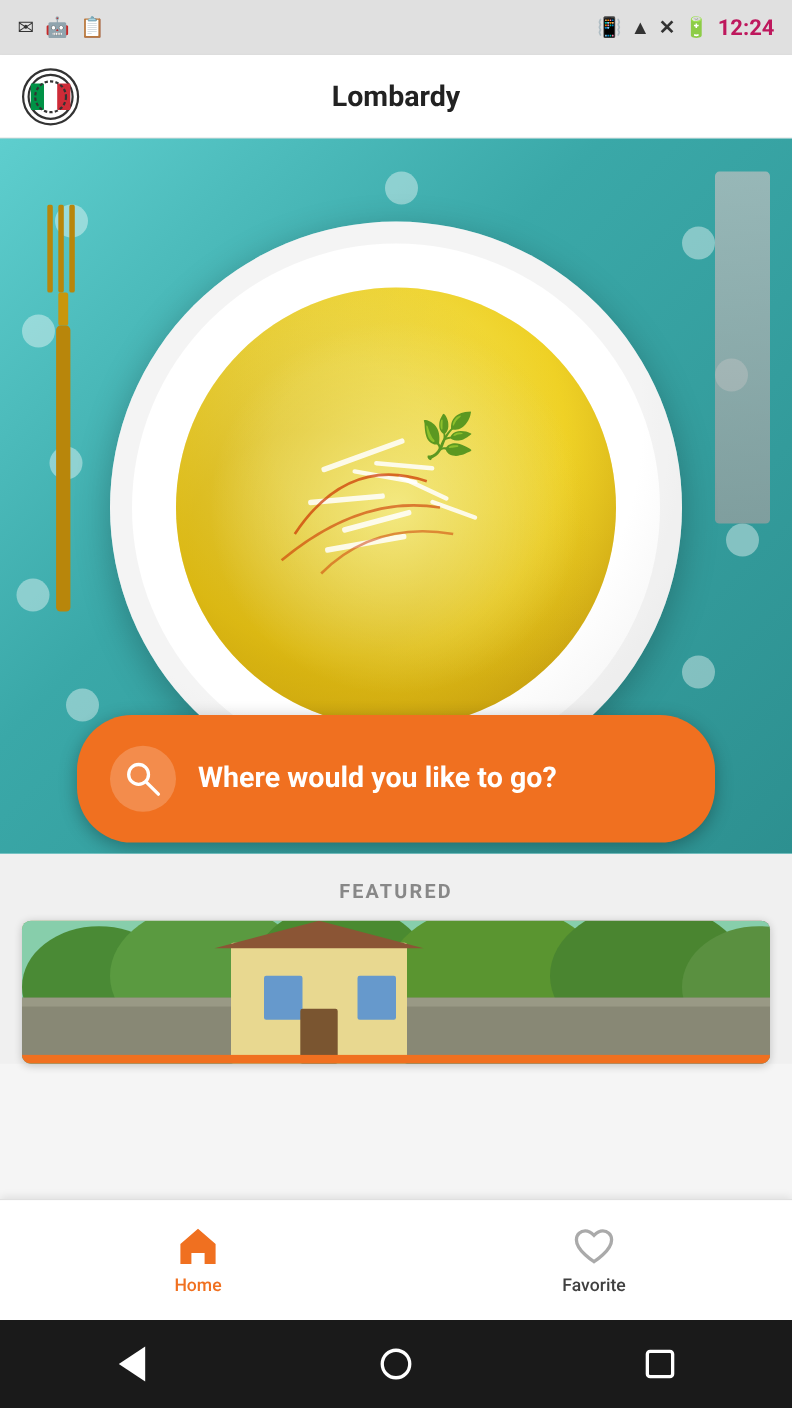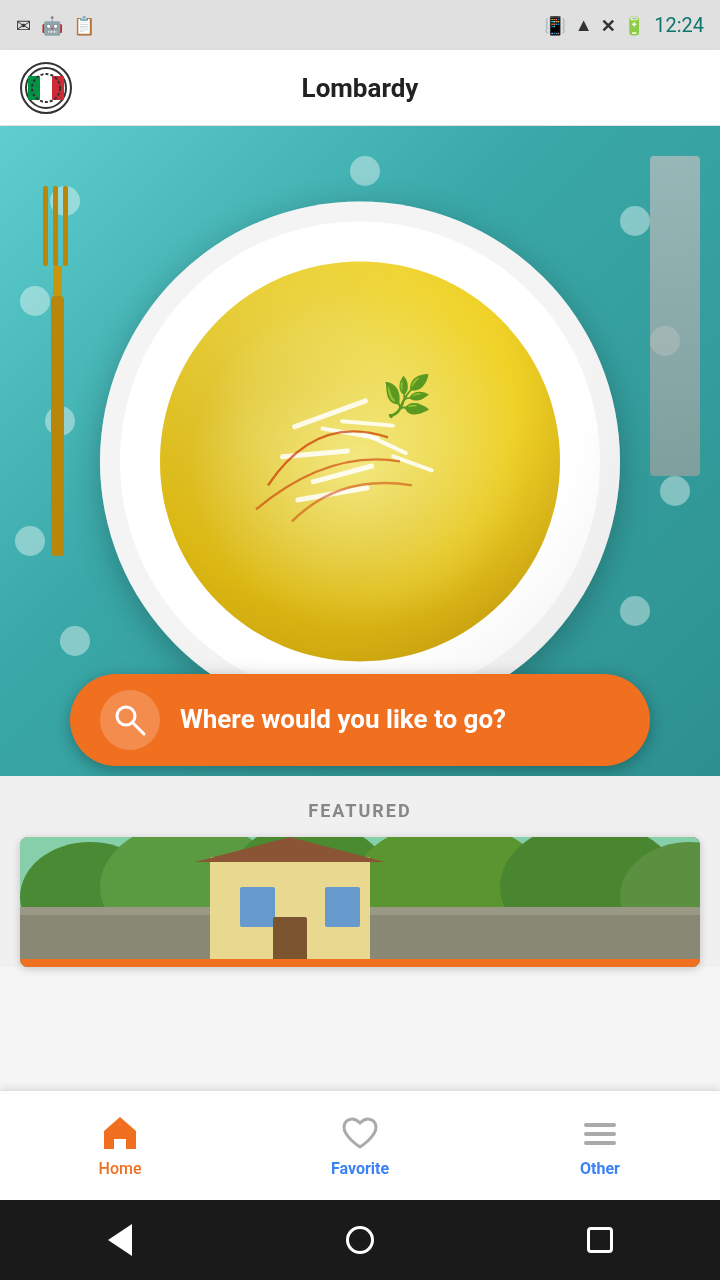--- a/index.html
+++ b/index.html
@@ -36,22 +36,22 @@
       font-size: 18px;
       font-weight: bold;
       color: #333;
     }
     .status-icon {
       font-size: 18px;
       color: #333;
     }
     .status-time {
       font-size: 20px;
-      font-weight: normal;
-      color: #0f766e;
+      font-weight: bold;
+      color: #be185d;
     }
 
     
     .app-bar {
       width: 720px;
       height: 76px;
       background: #ffffff;
       display: flex;
       align-items: center;
       padding: 0 20px;
@@ -171,21 +171,21 @@
       opacity: 0.7;
     }
 
     
     .search-bar {
       position: absolute;
       bottom: 10px;
       left: 50%;
       transform: translateX(-50%);
       width: 580px;
-      height: 92px;
+      height: 116px;
       background: #f07020;
       border-radius: 50px;
       display: flex;
       align-items: center;
       padding: 0 30px;
       gap: 20px;
       box-shadow: 0 4px 16px rgba(0,0,0,0.3);
       cursor: pointer;
     }
     .search-icon-circle {
@@ -251,21 +251,21 @@
       align-items: center;
       gap: 6px;
       cursor: pointer;
       flex: 1;
     }
     .nav-label {
       font-size: 16px;
       font-weight: 500;
     }
     .nav-label.active { color: #f07020; }
-    .nav-label.inactive { color: #3b82f6; font-weight: bold; }
+    .nav-label.inactive { color: #404040; }
 
     
     .android-nav {
       position: absolute;
       bottom: 0;
       left: 0;
       width: 720px;
       height: 80px;
       background: #1a1a1a;
       display: flex;
@@ -437,28 +437,20 @@
       <polygon points="20,4 36,18 36,36 26,36 26,26 14,26 14,36 4,36 4,18" fill="#f07020"></polygon>
     </svg>
     <span class="nav-label active">Home</span>
   </div>
   <div class="nav-item">
     <svg width="40" height="40" viewBox="0 0 40 40" xmlns="http://www.w3.org/2000/svg">
       <path d="M20,34 C20,34 4,24 4,14 C4,9 8,6 12,6 C15,6 18,8 20,10 C22,8 25,6 28,6 C32,6 36,9 36,14 C36,24 20,34 20,34 Z" fill="none" stroke="#aaaaaa" stroke-width="3"></path>
     </svg>
     <span class="nav-label inactive">Favorite</span>
   </div>
-  <div class="nav-item">
-    <svg width="40" height="40" viewBox="0 0 40 40" xmlns="http://www.w3.org/2000/svg">
-      <rect x="4" y="10" width="32" height="4" rx="2" fill="#aaaaaa"></rect>
-      <rect x="4" y="19" width="32" height="4" rx="2" fill="#aaaaaa"></rect>
-      <rect x="4" y="28" width="32" height="4" rx="2" fill="#aaaaaa"></rect>
-    </svg>
-    <span class="nav-label inactive">Other</span>
-  </div>
 </div>
 
 <div class="android-nav">
   <div class="android-nav-btn">
     <div class="back-triangle"></div>
   </div>
   <div class="android-nav-btn">
     <div class="home-circle"></div>
   </div>
   <div class="android-nav-btn">

